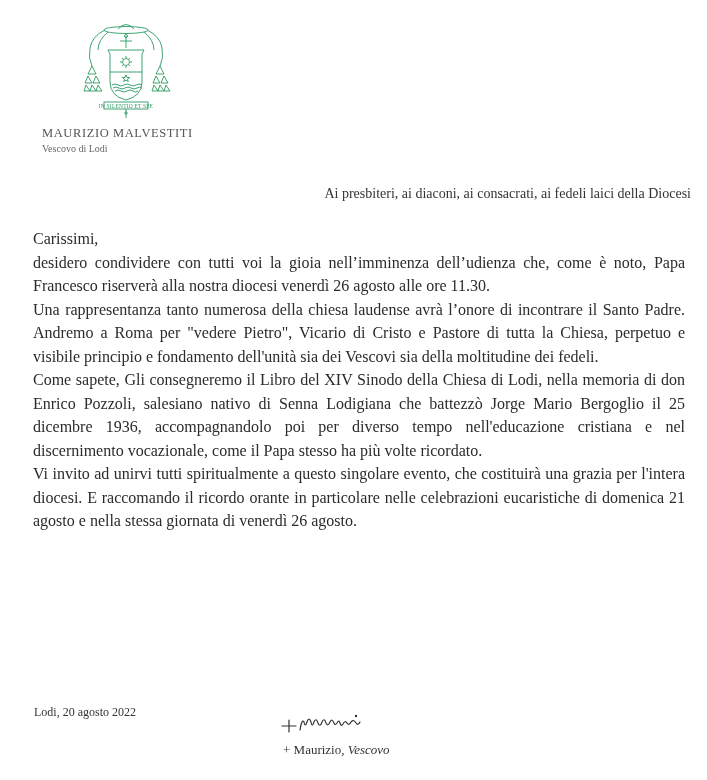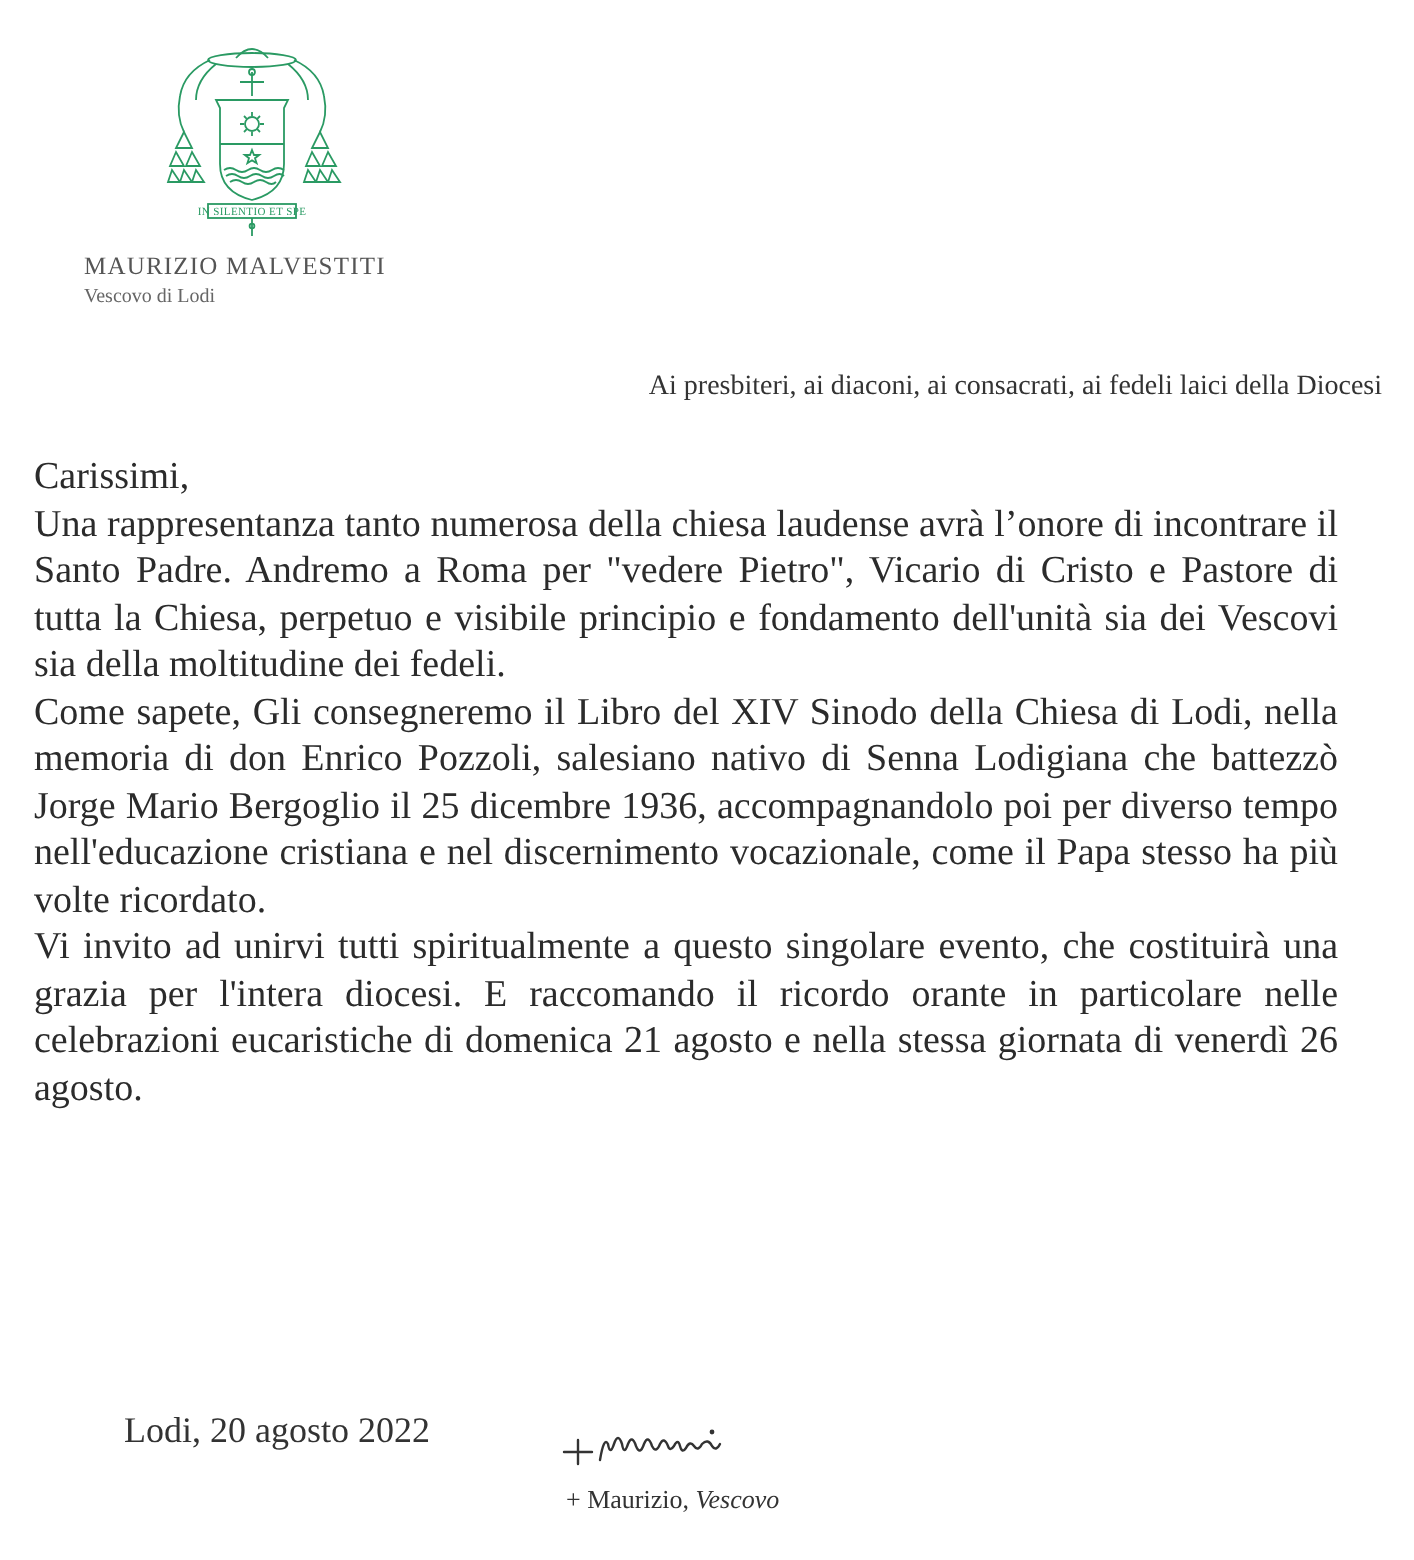--- a/index.html
+++ b/index.html
@@ -19,27 +19,27 @@
   }
   .bishop-title {
     position: absolute; left: 42px; top: 143px; width: 170px; text-align: left;
     font-size: 10px; color: #666;
   }
   .addressees {
     position: absolute; right: 16px; top: 186px;
     font-size: 14px; color: #333;
   }
   .body-text {
-    position: absolute; left: 17px; top: 227px; width: 652px;
-    font-size: 19px; line-height: 23.5px; color: #2b2b2b;
+    position: absolute; left: 33px; top: 227px; width: 652px;
+    font-size: 16px; line-height: 23.5px; color: #2b2b2b;
   }
   .body-text p { margin: 0; text-align: justify; }
   .body-text p.salutation { margin-bottom: 0; }
   .date-line {
-    position: absolute; left: 34px; top: 705px; font-size: 18px; color: #333; margin-left: 28px;
+    position: absolute; left: 34px; top: 705px; font-size: 12px; color: #333;
   }
   .signature {
     position: absolute; left: 278px; top: 710px; width: 140px; height: 28px;
   }
   .signature svg { width: 140px; height: 28px; display: block; }
   .signer {
     position: absolute; left: 283px; top: 742px; font-size: 13px; color: #333;
   }
   .signer em { font-style: italic; }
 </style>
@@ -86,20 +86,21 @@
   </svg>
 </div>
 
 <div class="bishop-name">MAURIZIO MALVESTITI</div>
 <div class="bishop-title">Vescovo di Lodi</div>
 
 <div class="addressees">Ai presbiteri, ai diaconi, ai consacrati, ai fedeli laici della Diocesi</div>
 
 <div class="body-text">
   <p class="salutation">Carissimi,</p>
+  <p>desidero condividere con tutti voi la gioia nell’imminenza dell’udienza che, come è noto, Papa Francesco riserverà alla nostra diocesi venerdì 26 agosto alle ore 11.30.</p>
   <p>Una rappresentanza tanto numerosa della chiesa laudense avrà l’onore di incontrare il Santo Padre. Andremo a Roma per "vedere Pietro", Vicario di Cristo e Pastore di tutta la Chiesa, perpetuo e visibile principio e fondamento dell'unità sia dei Vescovi sia della moltitudine dei fedeli.</p>
   <p>Come sapete, Gli consegneremo il Libro del XIV Sinodo della Chiesa di Lodi, nella memoria di don Enrico Pozzoli, salesiano nativo di Senna Lodigiana che battezzò Jorge Mario Bergoglio il 25 dicembre 1936, accompagnandolo poi per diverso tempo nell'educazione cristiana e nel discernimento vocazionale, come il Papa stesso ha più volte ricordato.</p>
   <p>Vi invito ad unirvi tutti spiritualmente a questo singolare evento, che costituirà una grazia per l'intera diocesi. E raccomando il ricordo orante in particolare nelle celebrazioni eucaristiche di domenica 21 agosto e nella stessa giornata di venerdì 26 agosto.</p>
 </div>
 
 <div class="date-line">Lodi, 20 agosto 2022</div>
 
 <div class="signature">
   <svg viewBox="0 0 140 28">
     <g fill="none" stroke="#333" stroke-width="1.2" stroke-linecap="round">

